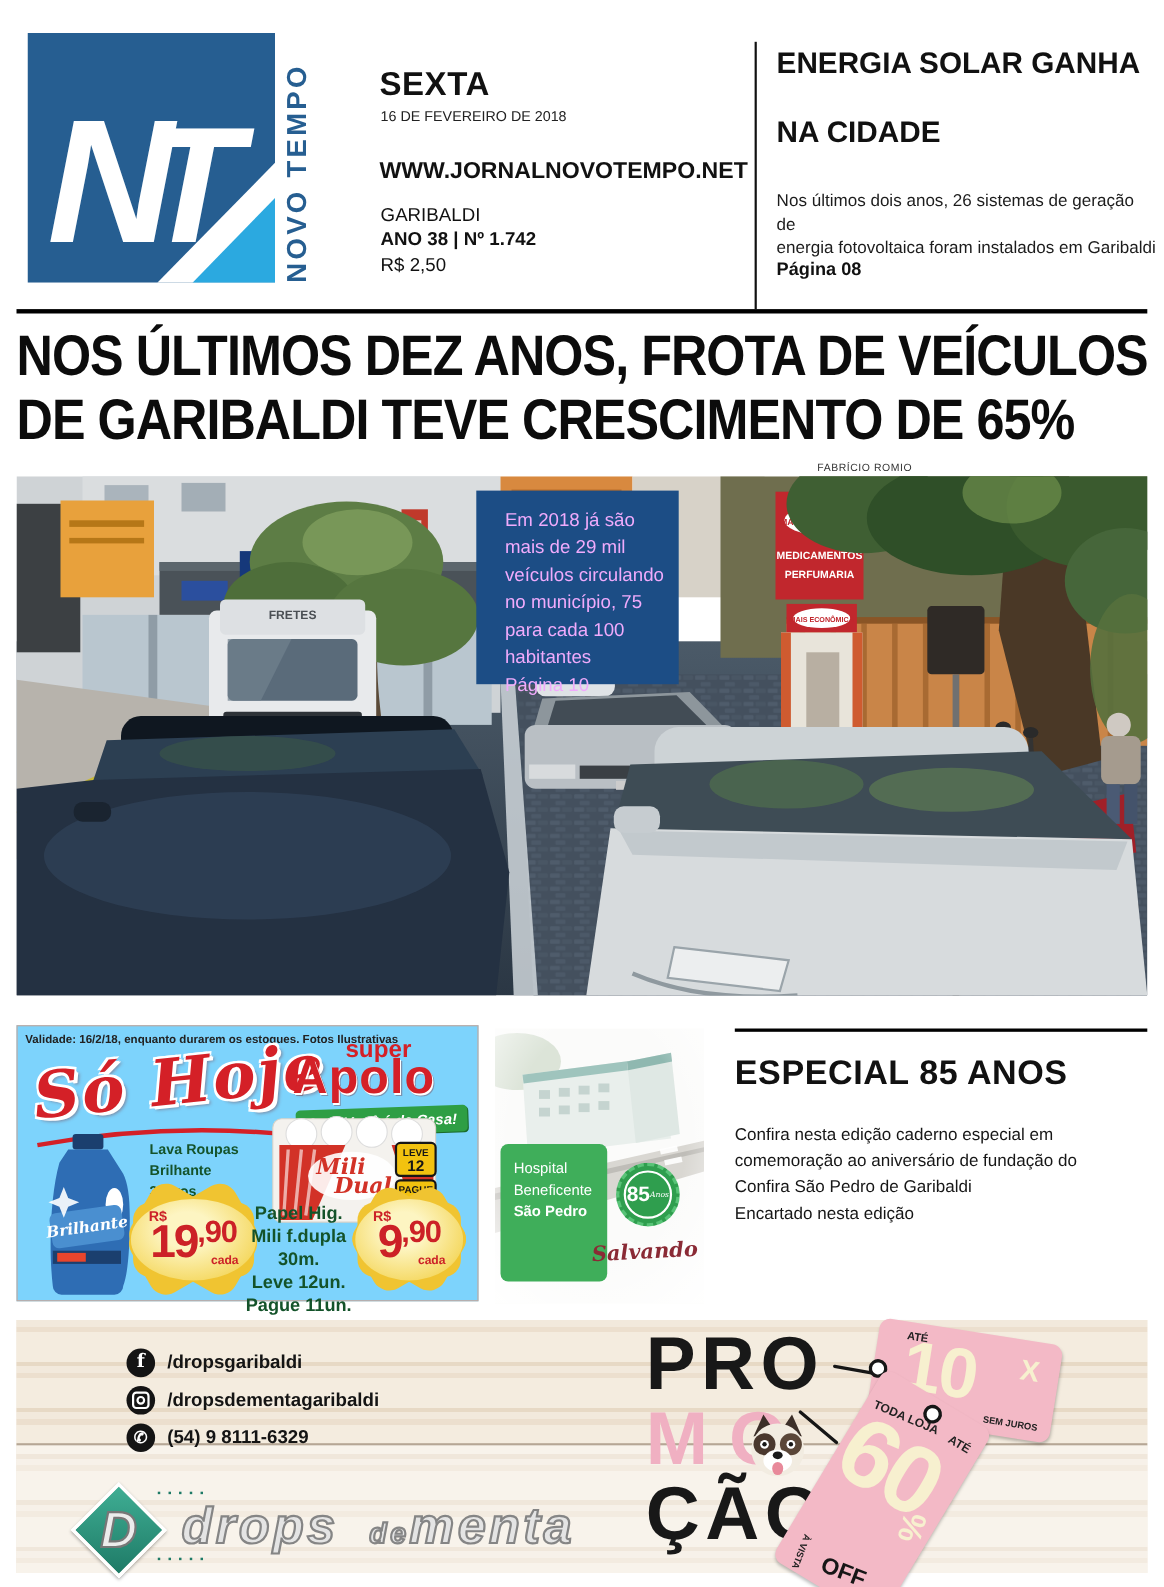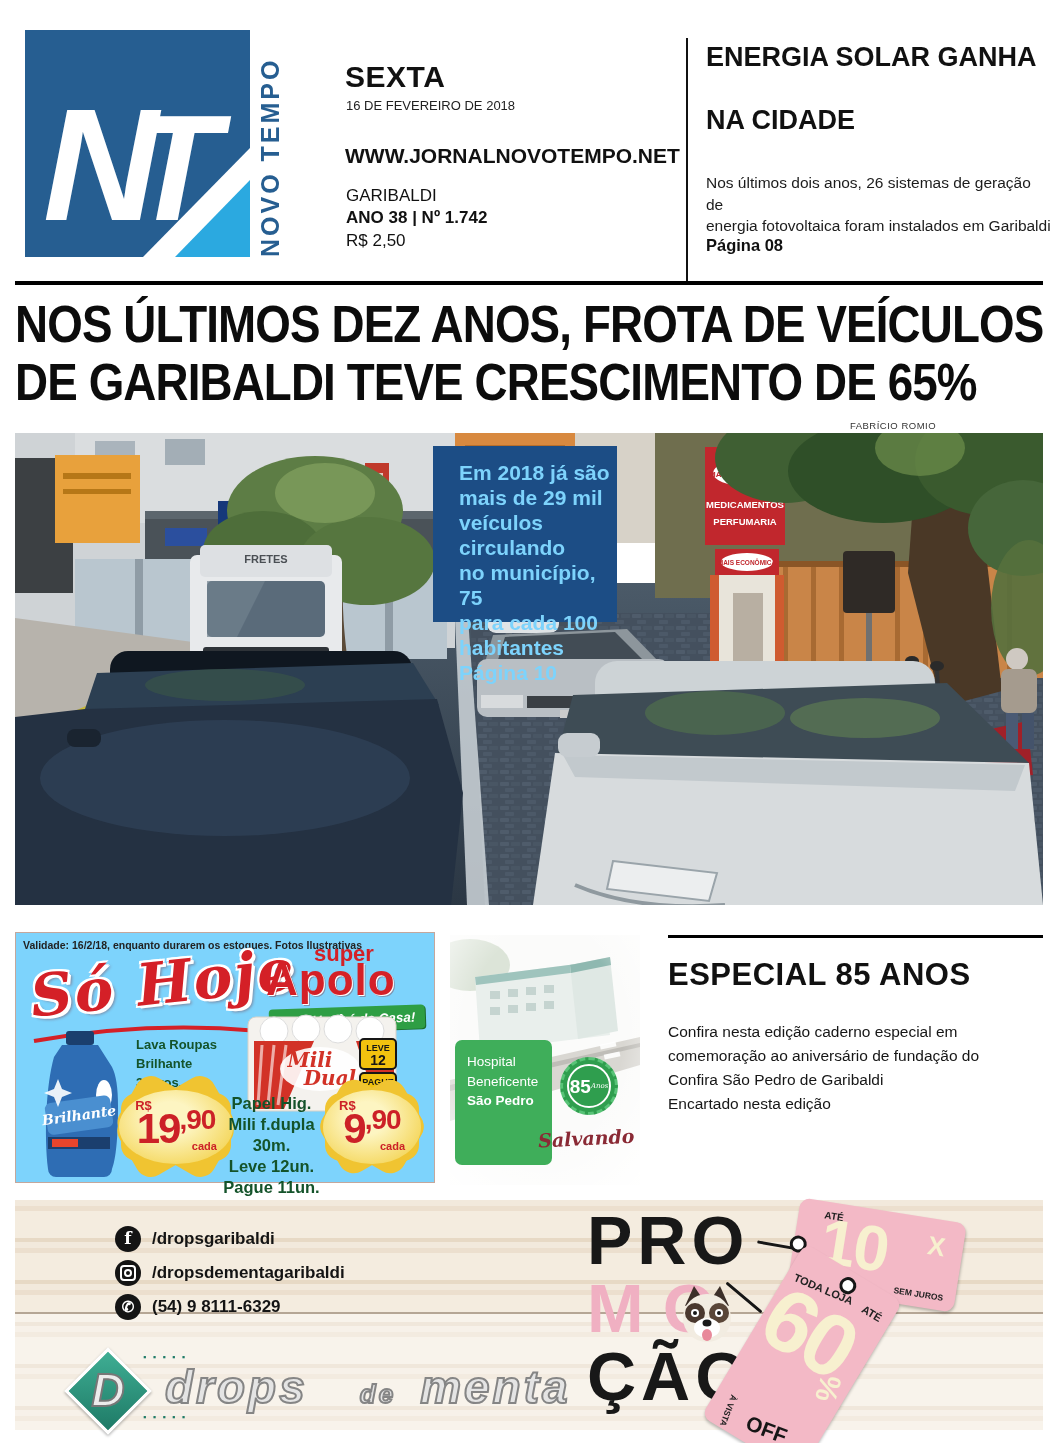--- a/index.html
+++ b/index.html
@@ -19,26 +19,26 @@
   #mh-divider{left:686px;top:38px;width:2px;height:243px;background:#111;}
   #mh-rule{left:15px;top:281px;width:1028px;height:4px;background:#000;}
   .sec-title{left:706px;top:42px;width:345px;font-size:27px;font-weight:800;line-height:1.17;}
   .sec-sum{left:706px;top:172px;width:345px;font-size:15.5px;line-height:1.4;color:#1c1c1c;}
   .sec-page{left:706px;top:236px;font-size:16.5px;font-weight:800;}
 
   
   .headline{left:15px;width:1028px;font-size:52px;font-weight:800;letter-spacing:-1px;color:#0c0c0c;
     white-space:nowrap;transform:scaleX(.88);transform-origin:left top;}
   #hl1{top:294px;} #hl2{top:352px;}
-  #photo-credit{top:420px;left:743px;width:300px;text-align:center;font-size:9.5px;color:#333;letter-spacing:.5px;}
+  #photo-credit{top:420px;left:743px;width:300px;text-align:left;font-size:9.5px;color:#333;letter-spacing:.5px;}
 
   
   #photo{left:15px;top:433px;width:1028px;height:472px;}
-  #overlay-box{left:433px;top:446px;width:184px;height:176px;background:#1c4d85;color:#7dd3fc;
-    font-weight:700;font-size:21px;line-height:25px;padding:14px 0 0 26px;box-sizing:border-box;}
+  #overlay-box{left:433px;top:446px;width:184px;height:176px;background:#1c4d85;color:#f0abfc;
+    font-weight:400;font-size:17px;line-height:25px;padding:14px 0 0 26px;box-sizing:border-box;}
 
   
   #sohoje{left:15px;top:932px;width:420px;height:251px;background:#7dd3fc;border:1px solid #c4a79c;box-sizing:border-box;}
   .validity{left:7px;top:6px;font-size:10.5px;font-weight:700;color:#222;}
   #sohoje-script{left:14px;top:16px;font-family:"DejaVu Serif",serif;font-style:italic;font-weight:800;
     font-size:58px;color:#d42027;transform:rotate(-6deg);letter-spacing:2px;
     text-shadow:-2px -2px 0 #fff,2px -2px 0 #fff,-2px 2px 0 #fff,2px 2px 0 #fff,3px 3px 0 #fff,4px 4px 3px rgba(120,0,0,.35);}
   .apolo-super{left:298px;top:8px;font-size:22px;font-weight:800;color:#d42027;}
   .apolo-name{left:250px;top:22px;font-size:44px;font-weight:700;color:#d42027;letter-spacing:1px;
      text-shadow:1px 1px 0 #fff,2px 2px 0 rgba(120,0,0,.3);}
@@ -89,21 +89,21 @@
   .ig-g{width:12px;height:12px;border:2px solid #fff;border-radius:4px;position:relative;}
   .ig-g::after{content:"";position:absolute;inset:2px;border:2px solid #fff;border-radius:50%;}
   .wa-g{font-size:15px;}
   #addr{left:100px;top:125px;position:absolute;font-weight:800;font-size:17.5px;color:#141414;}
   #diamond{left:62px;top:160px;width:56px;height:56px;background:linear-gradient(135deg,#3fae94,#1e7a66);
      border:3px solid #fff;transform:rotate(45deg);position:absolute;box-shadow:1px 1px 3px rgba(0,0,0,.3);}
   #diamond-d{left:58px;top:158px;width:70px;height:64px;position:absolute;display:flex;align-items:center;justify-content:center;
      font-style:italic;font-weight:800;font-size:46px;color:#ececec;-webkit-text-stroke:2px #777;}
   .dots{position:absolute;color:#1e7a66;font-size:9px;letter-spacing:2px;}
   #brand-metal{left:150px;top:160px;position:absolute;font-style:italic;font-weight:800;color:#e4e4e4;
-     -webkit-text-stroke:2px #858585;letter-spacing:3px;font-size:46px;display:flex;align-items:baseline;gap:24px;}
+     -webkit-text-stroke:2px #858585;letter-spacing:3px;font-size:46px;display:flex;align-items:baseline;gap:0;}
   #brand-metal .de{font-size:26px;margin-left:28px;}
   .promo-ltr{position:absolute;font-weight:800;font-size:68px;line-height:1;letter-spacing:5px;color:#181818;}
   .pink{color:#f0b0c2;}
   #dog{left:662px;top:84px;width:60px;height:60px;position:absolute;}
   .tag{position:absolute;background:#f3b9c6;border-radius:10px;box-shadow:1px 2px 3px rgba(0,0,0,.25);}
   .hole{position:absolute;width:11px;height:11px;background:#fff;border:3px solid #161616;border-radius:50%;}
   #tag1{left:778px;top:10px;width:168px;height:90px;transform:rotate(9deg);}
   #tag1 .hole{left:-4px;top:38px;}
   .t1-pre{position:absolute;left:26px;top:8px;font-size:10px;font-weight:800;color:#222;}
   .t1-val{position:absolute;left:26px;top:2px;font-size:64px;font-weight:800;color:#f7f0cf;letter-spacing:-2px;}

